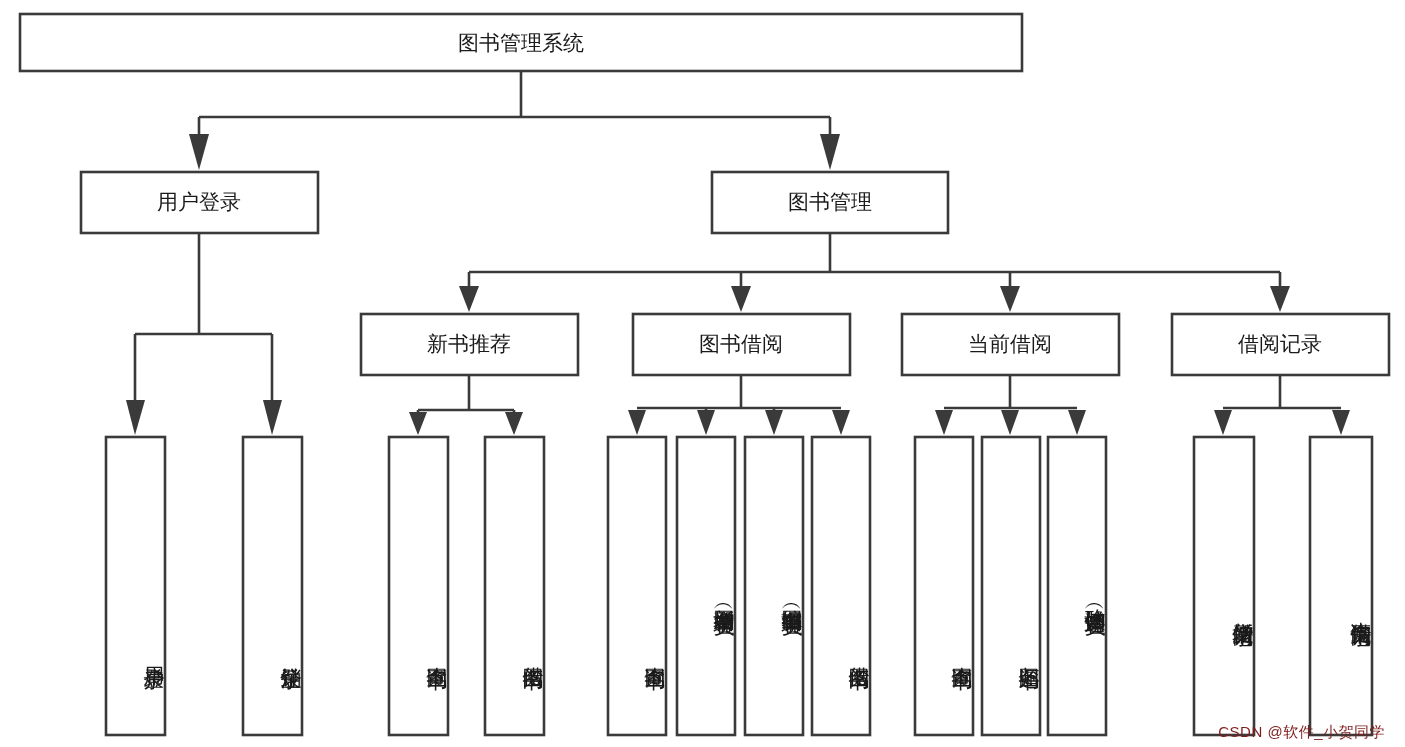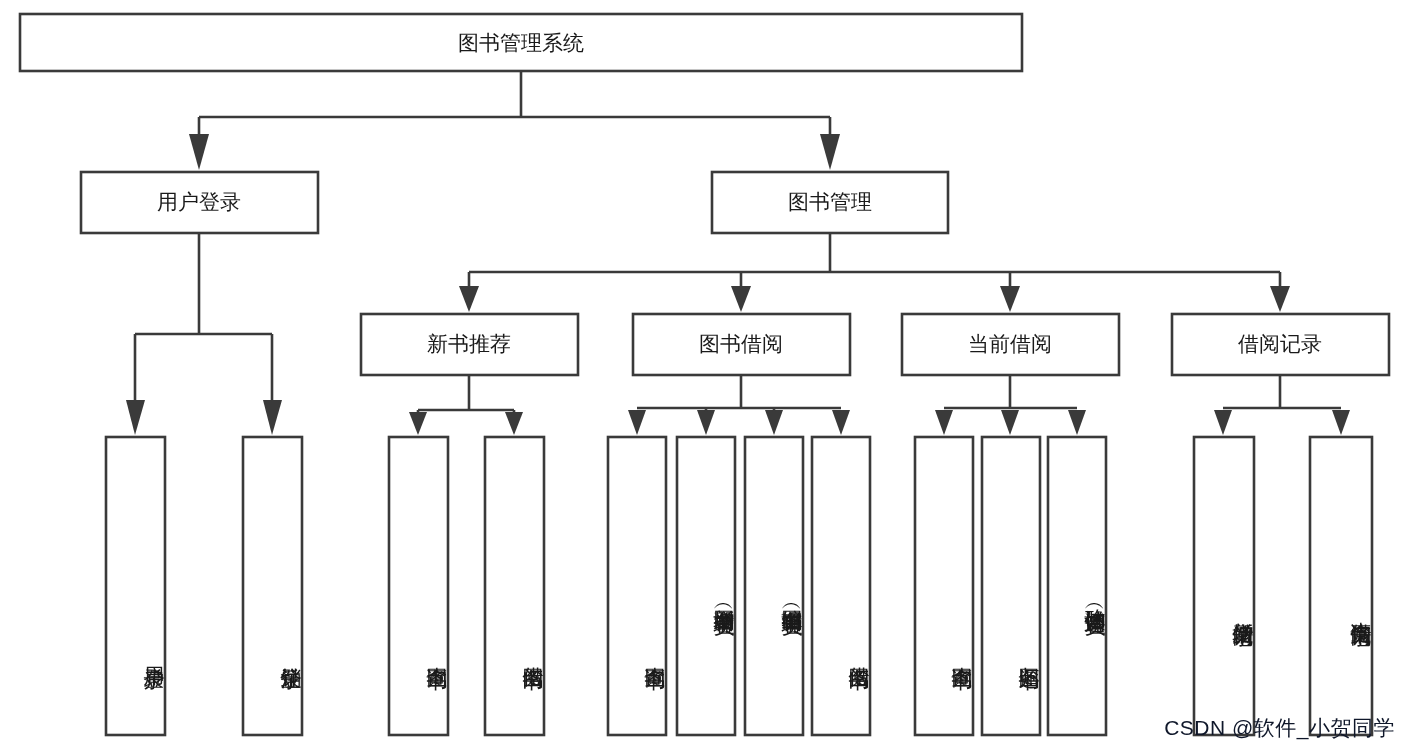--- a/index.html
+++ b/index.html
@@ -45,25 +45,25 @@
   }
   .node-label-h {
     font-family: "Liberation Sans", "DejaVu Sans", sans-serif;
     font-size: 21px;
     fill: #1a1a1a;
     text-anchor: middle;
     dominant-baseline: middle;
   }
   .watermark-text {
     position: absolute;
-    right: 10px;
+    right: 20px;
     bottom: 5px;
     font-family: "Liberation Sans", "DejaVu Sans", sans-serif;
-    font-size: 21px;
-    color: #0f172a;
+    font-size: 15px;
+    color: #7f1d1d;
     white-space: nowrap;
     letter-spacing: 0.5px;
   }
   .vlabel {
     position: absolute;
     display: flex;
     align-items: flex-start;
     justify-content: center;
     writing-mode: vertical-rl;
     text-orientation: upright;

